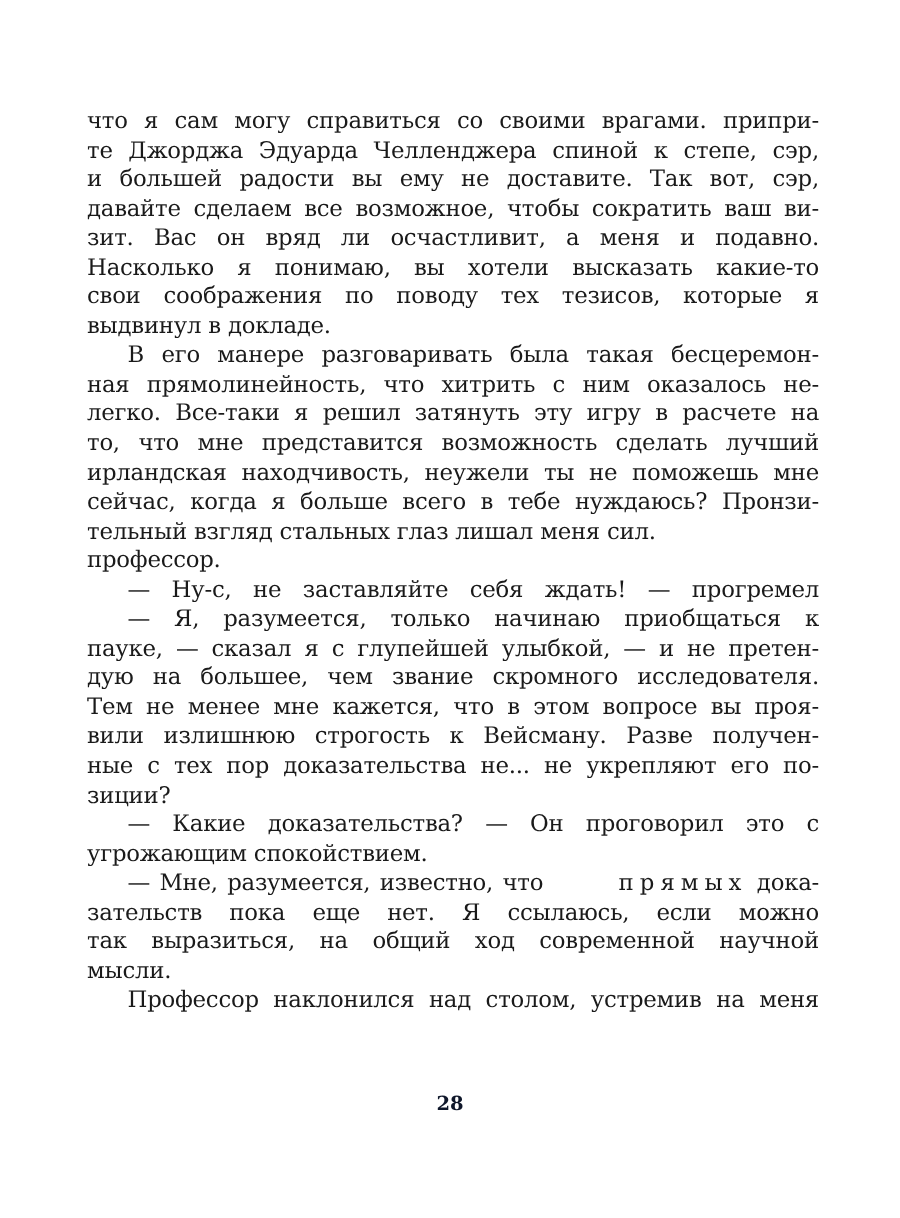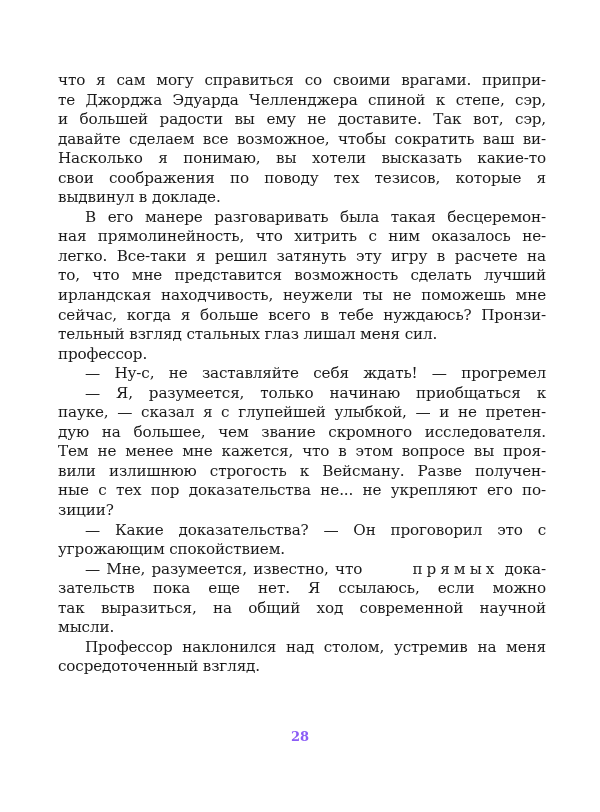--- a/index.html
+++ b/index.html
@@ -52,33 +52,34 @@
   }
   .page-number {
     position: absolute;
     left: 0;
     width: 600px;
     top: 729px;
     text-align: center;
     font-size: 13px;
     font-weight: bold;
     font-family: "DejaVu Serif", "Liberation Serif", serif;
-    color: #8b5cf6;
+    color: #0f172a;
   }
 </style>
 </head>
 <body>
 
 <div class="page">
   <div class="text-block" id="text-block">
       <div>
         <div class="line">что я сам могу справиться со своими врагами. припри-</div>
         <div class="line">те Джорджа Эдуарда Челленджера спиной к степе, сэр,</div>
         <div class="line">и  большей радости вы ему не доставите. Так вот, сэр,</div>
         <div class="line">давайте сделаем все возможное, чтобы сократить ваш ви-</div>
+        <div class="line">зит. Вас он вряд ли осчастливит, а  меня и  подавно.</div>
         <div class="line">Насколько я понимаю, вы хотели высказать какие-то</div>
         <div class="line">свои соображения по поводу тех тезисов, которые я</div>
         <div class="line last">выдвинул в докладе.</div>
       </div>
       <div>
         <div class="line indent">В его манере разговаривать была такая бесцеремон-</div>
         <div class="line">ная прямолинейность, что хитрить с ним оказалось не-</div>
         <div class="line">легко. Все-таки я решил затянуть эту игру в расчете на</div>
         <div class="line">то, что мне представится возможность сделать лучший</div>
         <div class="line">ирландская находчивость, неужели ты не поможешь мне</div>
@@ -103,17 +104,16 @@
         <div class="line last">угрожающим спокойствием.</div>
       </div>
       <div>
         <div class="line indent">— Мне, разумеется, известно, что <span class="spaced">прямых</span> дока-</div>
         <div class="line">зательств пока еще нет. Я ссылаюсь, если можно</div>
         <div class="line">так выразиться, на общий ход современной научной</div>
         <div class="line last">мысли.</div>
       </div>
       <div>
         <div class="line indent">Профессор наклонился над столом, устремив на меня</div>
-        <div class="line last">сосредоточенный взгляд.</div>
       </div>
     </div>
   <div class="page-number">28</div>
 </div>
 
 </body></html>

